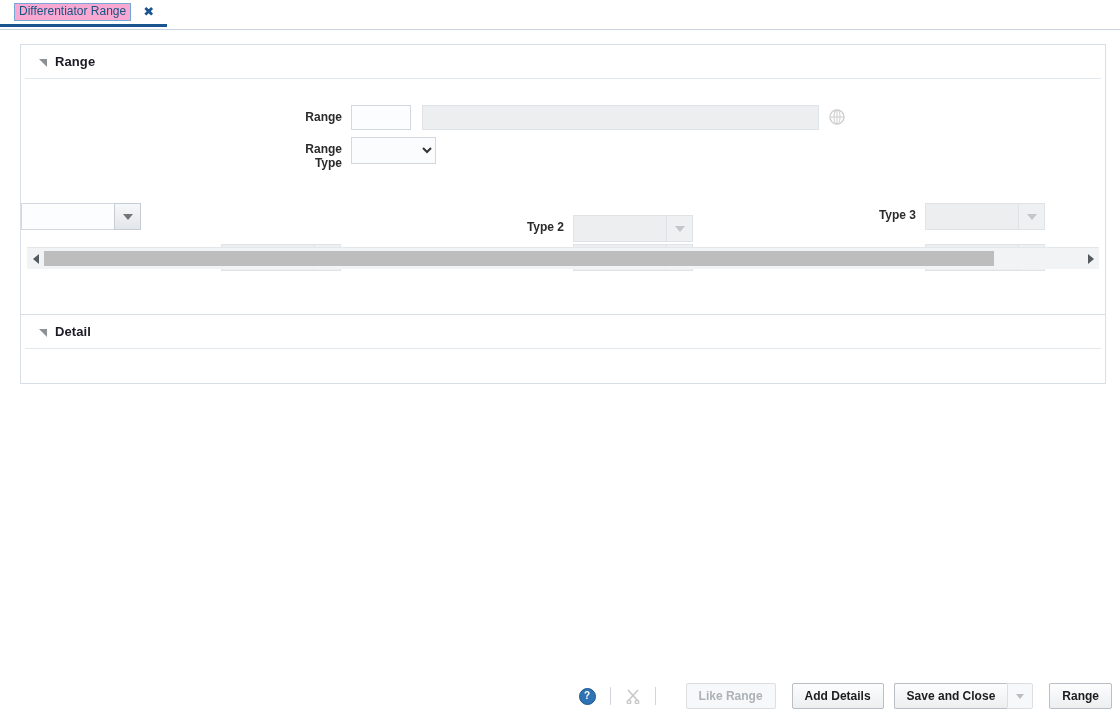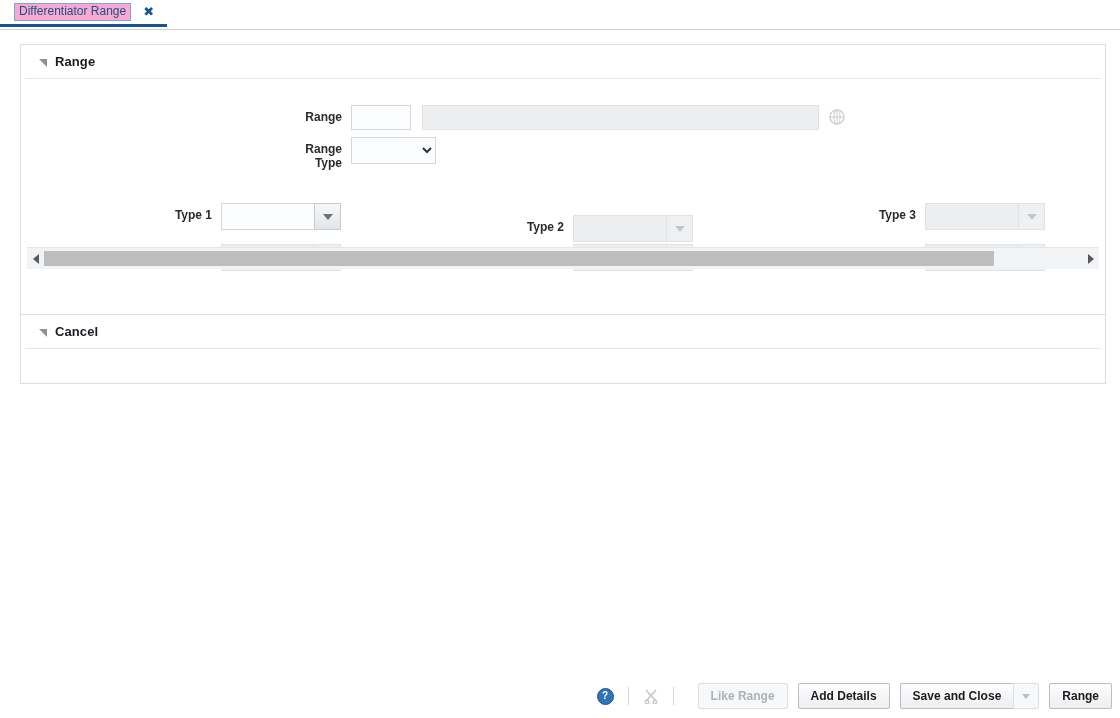--- a/index.html
+++ b/index.html
@@ -292,21 +292,21 @@
   .cut-icon {
     width: 16px; height: 16px;
     opacity: .35;
     cursor: pointer;
   }
   .btn {
     box-sizing: border-box;
     height: 26px;
     min-width: 62px;
     padding: 0 12px;
-    margin-left: 10px;
+    margin-left: 16px;
     border: 1px solid #b9bfc5;
     border-radius: 2px;
     background: linear-gradient(to bottom, #fdfdfe 0%, #eceef0 100%);
     font-family: "Liberation Sans", sans-serif;
     font-size: 12px;
     font-weight: bold;
     color: #1c1c1c;
     cursor: pointer;
     white-space: nowrap;
   }
@@ -382,21 +382,20 @@
       <div class="f-label" style="width:330px;">
         <span>Range</span><br>
         <span>Type</span>
       </div>
       <select class="sel" style="width:85px;">
         <option></option>
       </select>
     </div>
 
     <div class="field-row" style="left:0; top:124px;">
-      <div class="f-label" style="width:200px;">Type 1</div>
       <div class="lov">
         <input style="width: 93px;" value="">
         <span class="lov-btn">
             <span class="arr"></span>
           </span>
       </div>
     </div>
     <div class="field-row" style="left:0; top:165px;">
       <div class="f-label" style="width:200px;">Group</div>
       <div class="lov disabled">
@@ -454,21 +453,21 @@
       </span>
       <span class="sb-arrow">
           <span class="tri-r"></span>
         </span>
     </div>
   </div>
 
   <div class="detail-sec">
     <div class="section-header">
       <span class="disclosure"></span>
-      <span class="section-title">Cancel</span>
+      <span class="section-title">Detail</span>
     </div>
     <div class="section-rule"></div>
   </div>
 </div>
 
 <div class="footer">
   <span class="help-icon">?</span>
   <span class="vsep"></span>
   <span class="cut-icon">
     <svg viewBox="0 0 16 16" width="16" height="16">

